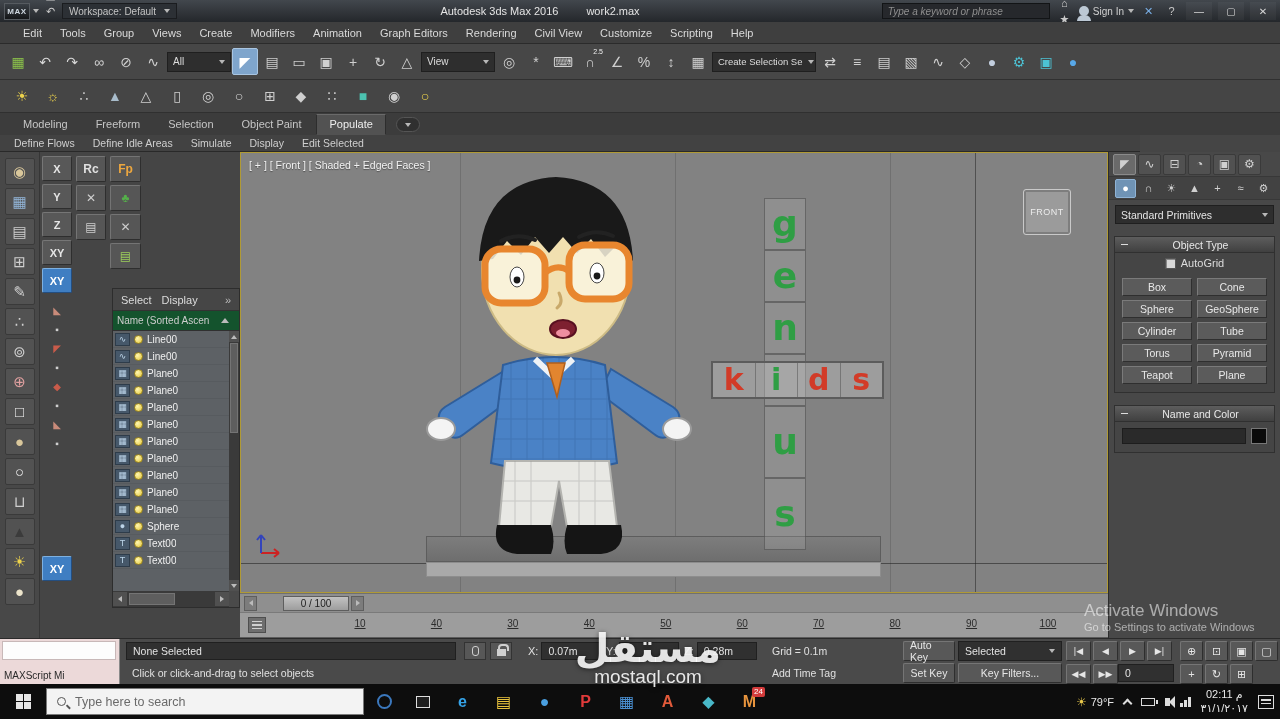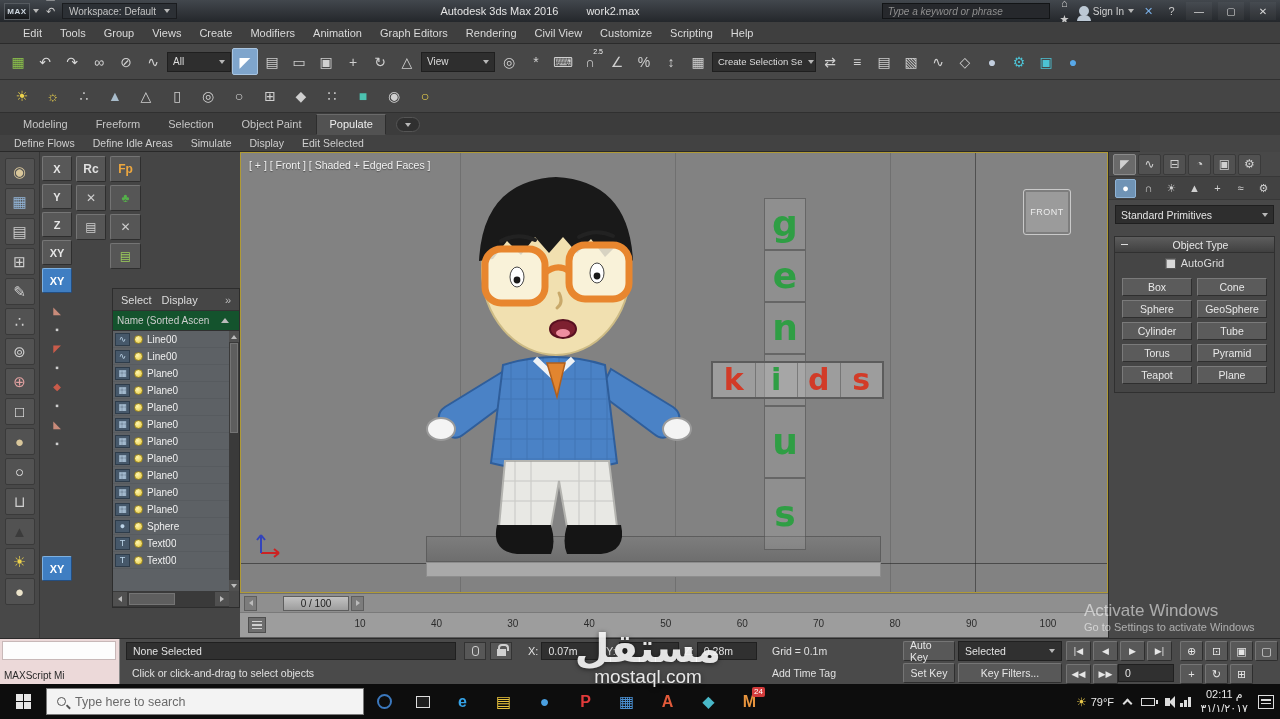--- a/index.html
+++ b/index.html
@@ -120,21 +120,21 @@
   .nc-row{display:flex;align-items:center;gap:5px;padding:6px 7px 8px;}
   .nc-field{flex:1;height:16px;background:#2a2a2a;border:1px solid #1d1d1d;}
   .nc-swatch{width:16px;height:16px;background:#0a0a0a;border:1px solid #777;}
 
   
   .timeslider{position:absolute;left:240px;top:593px;width:868px;height:19px;background:#8f8f8f;border-top:1px solid #707070;display:flex;align-items:center;z-index:3;}
   .ts-arrow{width:13px;height:15px;background:#7c7c7c;border:1px solid #5e5e5e;display:flex;align-items:center;justify-content:center;margin-left:4px;flex:none;}
   .ts-handle{margin-left:26px;width:66px;height:15px;background:linear-gradient(#c2c2c2,#9d9d9d);border:1px solid #5e5e5e;display:flex;align-items:center;justify-content:center;color:#1c1c1c;font-size:10px;flex:none;}
   .trackbar{position:absolute;left:240px;top:612px;width:868px;height:26px;background:#9d9d9d;border-top:1px solid #7a7a7a;border-bottom:1px solid #5c5c5c;z-index:3;}
   .tick-wrap{position:absolute;left:105px;right:45px;top:5px;display:flex;justify-content:space-between;}
-  .tick{width:30px;text-align:center;color:#2c2c2c;font-size:10px;}
+  .tick{width:30px;text-align:center;color:#2c2c2c;font-size:10px;text-decoration:underline;}
   .tb-bracket{position:absolute;left:8px;top:4px;width:18px;height:16px;background:#6e6e6e;border:1px solid #4e4e4e;display:flex;flex-direction:column;justify-content:center;gap:2px;padding:0 3px;}
   .tb-bracket div{height:1.5px;background:#d0d0d0;}
 
   
   .statusbar{position:absolute;left:0;top:638px;width:1280px;height:46px;background:#4a4a4a;border-top:1px solid #2a2a2a;z-index:3;}
   .maxscript{position:absolute;left:0;top:0;width:120px;height:46px;background:#ecd9d9;border-right:1px solid #8a8a8a;}
   .ms-white{position:absolute;left:2px;top:2px;right:3px;height:19px;background:#fdfdfd;border:1px solid #c8b8b8;}
   .ms-label{position:absolute;left:4px;bottom:4px;color:#2a2a2a;font-size:10px;white-space:nowrap;}
   .sb-sunken{background:#303030;border:1px solid #202020;color:#e2e2e2;display:flex;align-items:center;padding:0 6px;font-size:10.5px;}
   .f-none{position:absolute;left:126px;top:3px;width:330px;height:18px;}
@@ -821,20 +821,30 @@
           <button class="ot-btn">Sphere</button>
           <button class="ot-btn">GeoSphere</button>
           <button class="ot-btn">Cylinder</button>
           <button class="ot-btn">Tube</button>
           <button class="ot-btn">Torus</button>
           <button class="ot-btn">Pyramid</button>
           <button class="ot-btn">Teapot</button>
           <button class="ot-btn">Plane</button>
         </div>
     </div>
+    <div class="rollout">
+      <div class="ro-head">
+        <span class="ro-minus"></span>
+        <span style="margin:0 auto;">Name and Color</span>
+      </div>
+      <div class="nc-row">
+        <div class="nc-field"></div>
+        <div class="nc-swatch"></div>
+      </div>
+    </div>
   </div>
 
   <div class="timeslider">
     <div class="ts-arrow">
         <span class="tri-left"></span>
       </div>
     <div class="ts-handle">0 / 100</div>
     <div class="ts-arrow" style="margin-left:2px;">
         <span class="tri-right"></span>
       </div>

